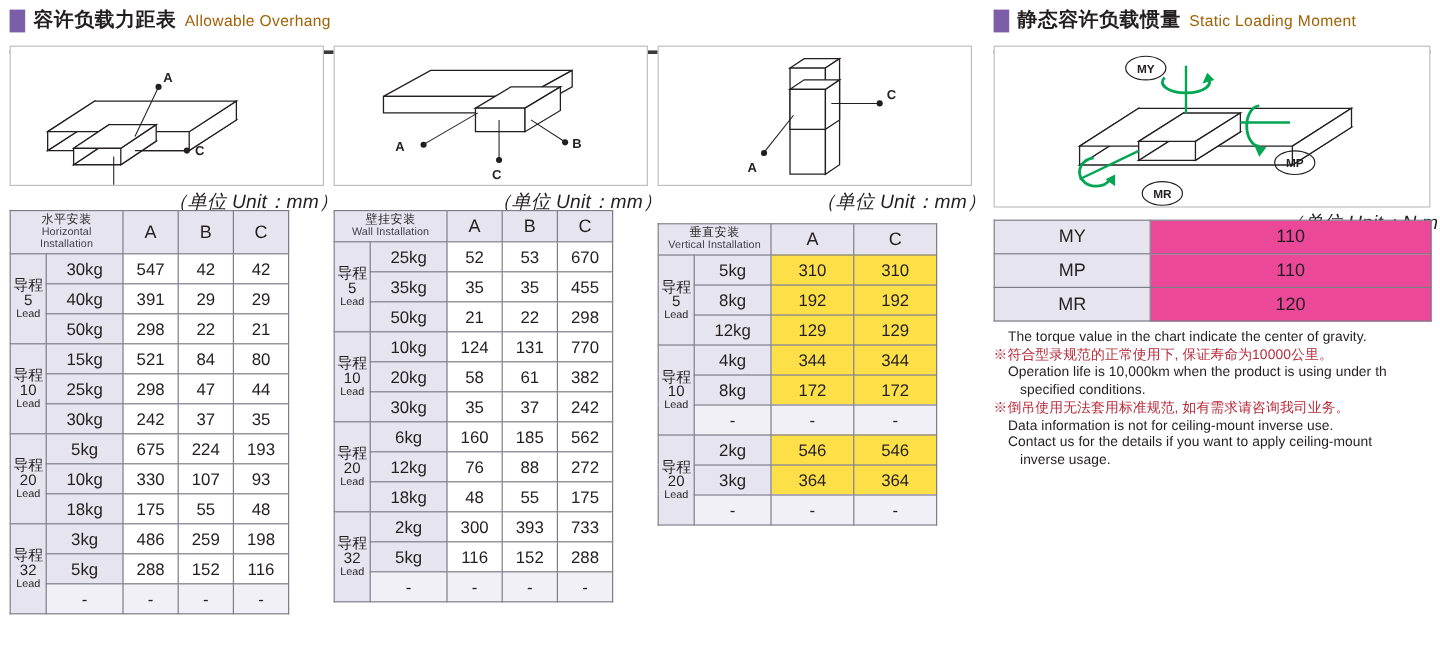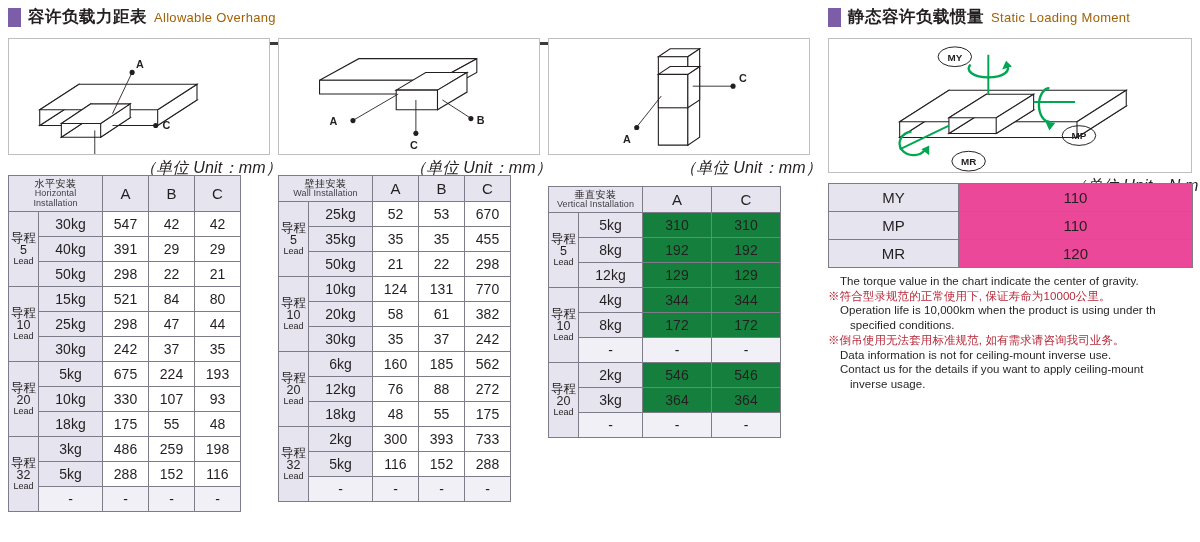--- a/index.html
+++ b/index.html
@@ -110,21 +110,21 @@
     padding: 1px !important;
   }
   .lead-cell .num { font-size: 12.5px; display:block; }
   .lead-cell .lead-en { font-size: 9px; font-weight: normal; display: block; }
   .load-cell {
     background: #e6e4ef;
     font-size: 14px;
     width: 64px;
   }
   .val { background: #ffffff; width: 46px; font-size: 14px; }
-  .val-wide { background: #15803d; width: 69px; font-size: 14px; }
+  .val-wide { background: #fde047; width: 69px; font-size: 14px; }
   .dash { background: #f1f0f6; color: #231f20; }
 
   #tbl1 { left: 8px;   top: 175px; }
   #tbl2 { left: 278px; top: 175px; }
   #tbl3 { left: 548px; top: 186px; }
   #tbl4 { left: 828px; top: 183px; }
 
   
   #tbl4 td { height: 28px; }
   .mm-label { background: #e6e4ef; font-size: 15px; font-weight: bold; width: 130px; }

